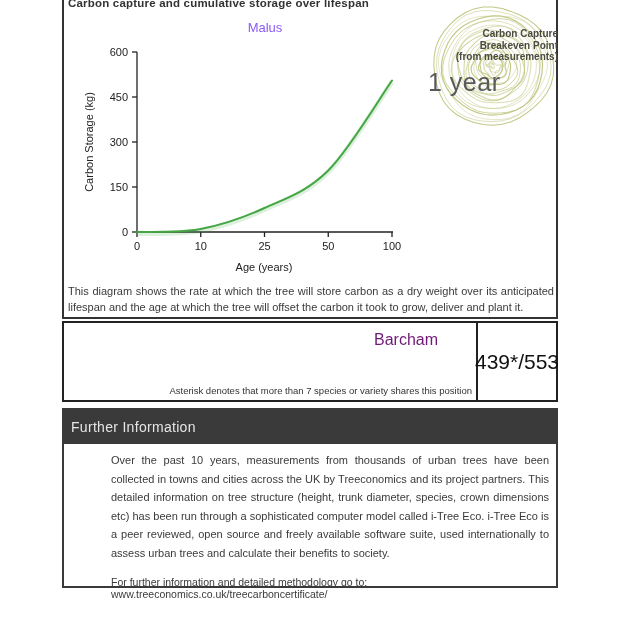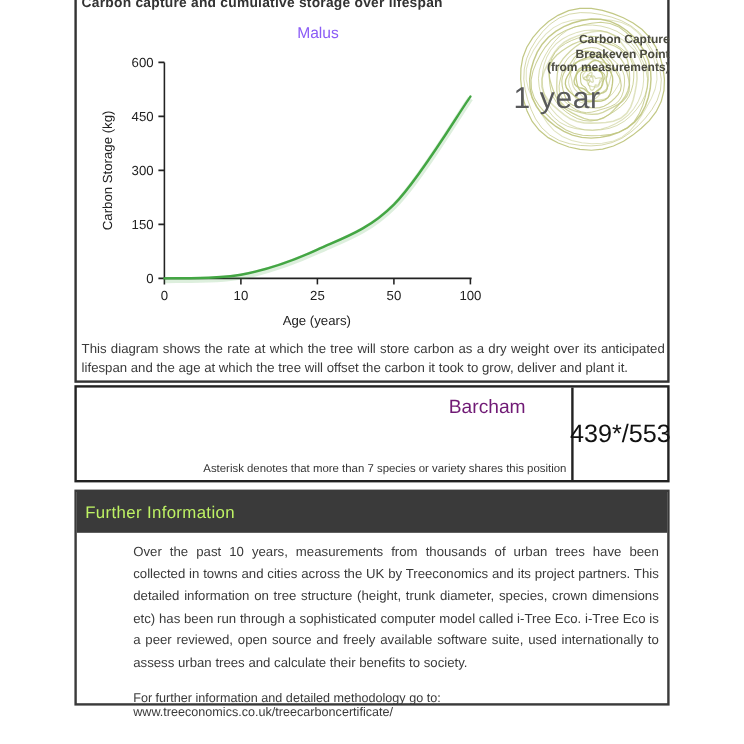--- a/index.html
+++ b/index.html
@@ -45,21 +45,21 @@
     position:absolute;right:0;top:0;bottom:0;width:78px;border-left:2px solid #222;
     display:flex;align-items:center;justify-content:center;
     font-size:21px;color:#111;
   }
   .rank-note{
     position:absolute;right:84px;bottom:4px;font-size:9.5px;color:#333;white-space:nowrap;
   }
   
   .panel-info{left:62px;top:408px;width:496px;height:180px;border:2px solid #3a3a3a;}
   .info-header{
-    height:34px;background:#3a3a3a;color:#bef264;font-size:14px;
+    height:34px;background:#3a3a3a;color:#e5e5e5;font-size:14px;
     padding:9px 0 0 7px;box-sizing:border-box;letter-spacing:.3px;
   }
   .info-body{padding:7px 7px 0 7px;margin-left:40px;}
   .info-paragraph{font-size:11px;line-height:18.5px;text-align:justify;color:#3a3a3a;}
   .info-link{margin-top:14px;font-size:10.5px;color:#3a3a3a;}
 </style>
 </head>
 <body>
 
 <div class="panel panel-chart">

